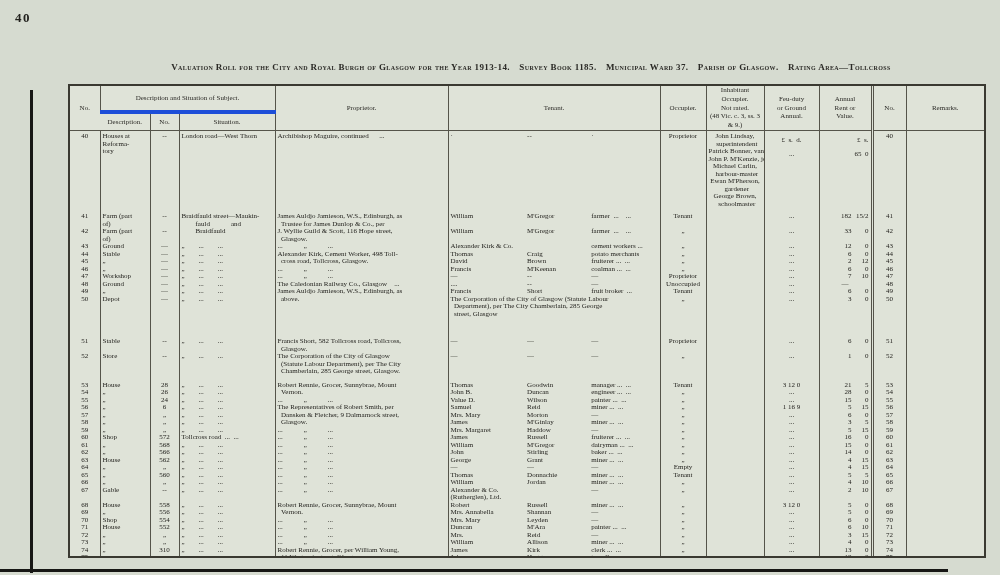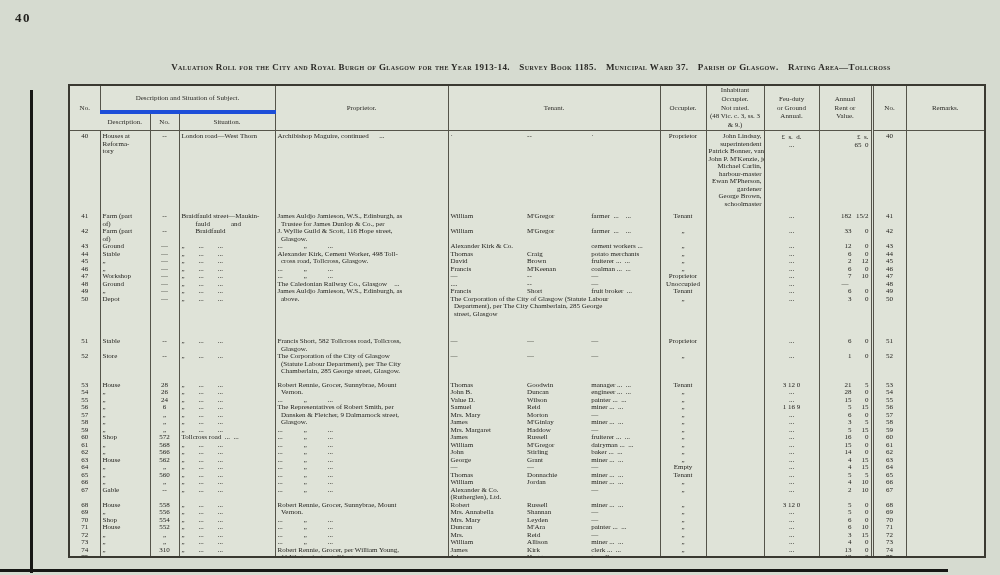--- a/index.html
+++ b/index.html
@@ -32,28 +32,28 @@
   .th-grp{border-bottom:1px solid #55544a}
   .th-inhab{font-size:5px;line-height:1.2}
   .dbl{border-left:3px double #55544a !important}
   .tbl tbody td{
     font-size:7px;line-height:7.5px;vertical-align:top;white-space:pre-line;
   }
   tr.first-row td{padding-top:2px}
   .c-no,.c-sno,.c-no2,.c-occ,.c-feu{text-align:center}
   .c-rent{text-align:right;padding-right:7px}
   .c-rent.ctr{text-align:center;padding-right:2px}
-  .c-rent.raw,.c-feu.raw{line-height:8px}
+  .c-rent.raw,.c-feu.raw{line-height:14px}
   .rl{display:inline-block;width:24px;text-align:right}
   .rs{display:inline-block;width:17px;text-align:right}
   .c-ten .t1{display:inline-block;width:37%;vertical-align:top}
   .c-ten .t2{display:inline-block;width:31%;vertical-align:top}
   .c-ten .t3{display:inline-block;width:31%;vertical-align:top}
   .c-ten .tw{display:block}
-  .c-inhab{font-size:4.3px;line-height:4.6px;padding:1px 2px;text-align:right;white-space:normal}
+  .c-inhab{font-size:4.3px;line-height:4.6px;padding:1px 2px;text-align:center;white-space:normal}
   .c-inhab div{white-space:pre}
   tr.spacer td{padding:0}
 </style>
 </head>
 <body>
 
 <div class="scan-edge-left"></div>
 <div class="scan-edge-bottom"></div>
 
 <div class="page-num">40</div>

